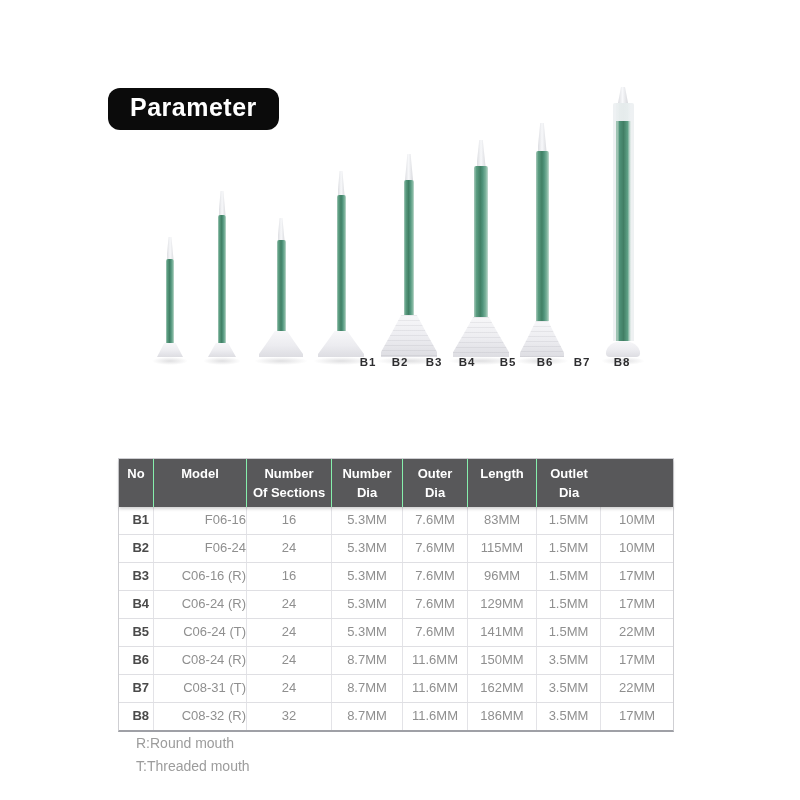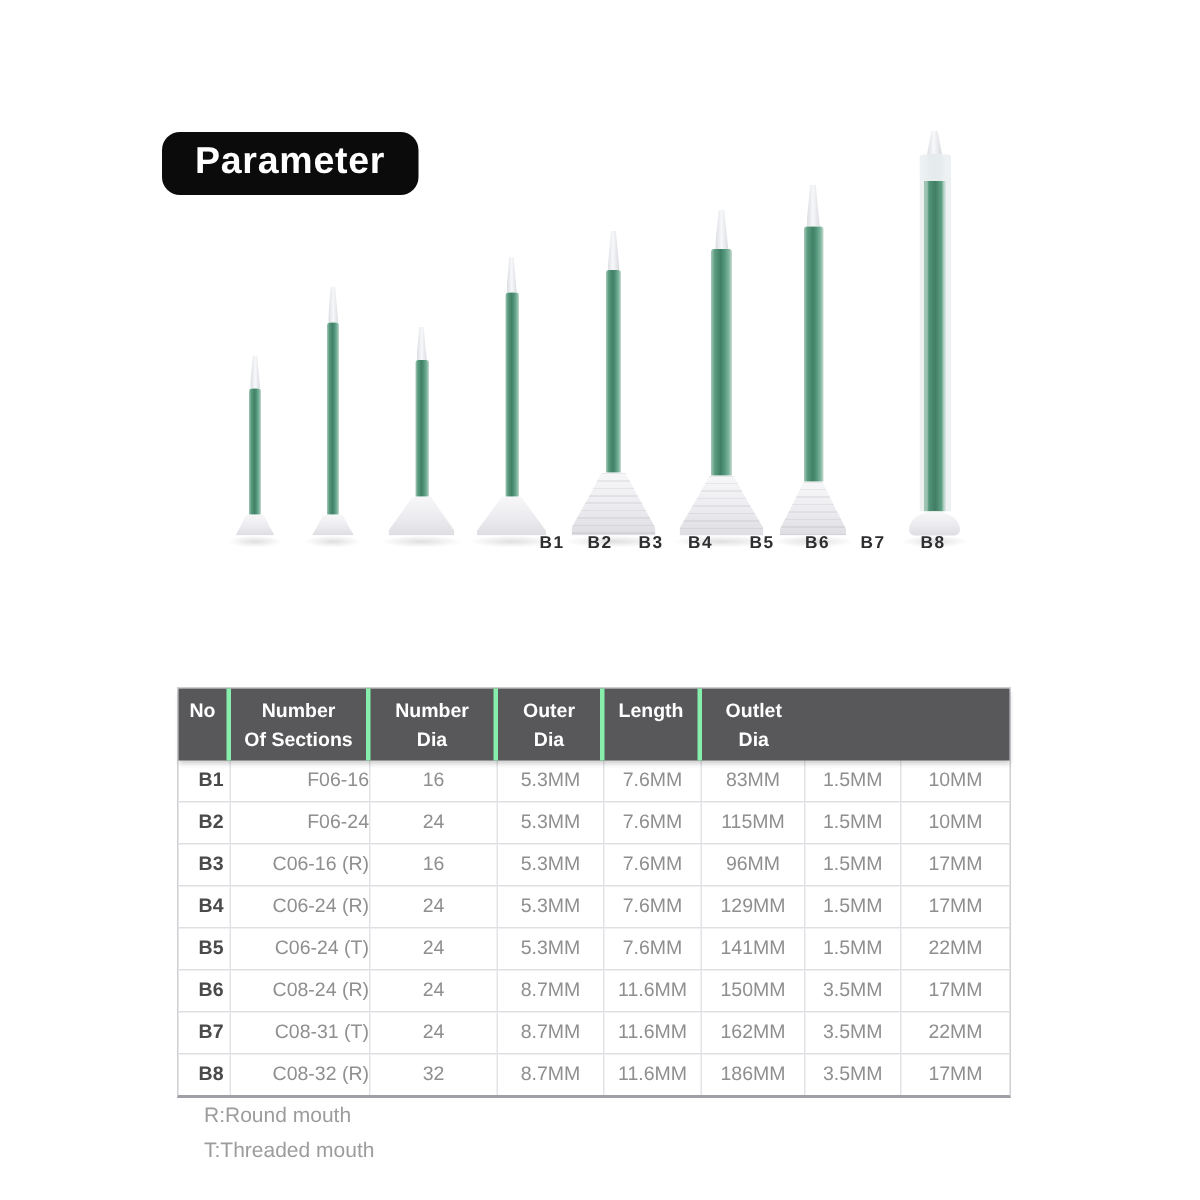--- a/index.html
+++ b/index.html
@@ -32,21 +32,21 @@
         background:radial-gradient(ellipse at center,rgba(110,110,118,.22),rgba(110,110,118,0) 70%);}
   .flabel{position:absolute;top:356px;transform:translateX(-50%);
         font-size:11.5px;font-weight:bold;color:#2e2e30;letter-spacing:1px;white-space:nowrap;}
 
   
   .spec-table{position:absolute;left:118px;top:458px;width:556px;box-sizing:border-box;
         border:1px solid #cfcfd3;border-bottom:2px solid #9fa0a6;background:#fff;}
   .thead{display:grid;grid-template-columns:35px 93px 85px 71px 65px 69px 64px 1fr;
         background:#58585a;height:48px;box-shadow:0 2px 3px rgba(0,0,0,.18);position:relative;}
   .th{color:#fff;font-weight:bold;font-size:13px;text-align:center;padding-top:5px;
-        line-height:19px;border-right:3px solid #86efac;overflow:hidden;}
+        line-height:19px;border-right:1px solid #86efac;overflow:hidden;}
   .th:last-child{border-right:none;}
   .th span{display:block;white-space:nowrap;}
   .trow{display:grid;grid-template-columns:35px 93px 85px 71px 65px 69px 64px 1fr;
         height:27px;border-bottom:1px solid #dfdfe3;}
   .tbody .trow:last-child{border-bottom:none;}
   .td{font-size:13px;color:#8f8f8f;line-height:26px;text-align:center;
         border-right:1px solid #e3e3e7;overflow:hidden;white-space:nowrap;}
   .td.last{border-right:none;}
   .td.no{font-weight:bold;color:#4a4a4a;text-align:right;padding-right:4px;}
   .td.model{text-align:right;padding-left:7px;}
@@ -125,20 +125,24 @@
       <div class="flabel" style="left: 622px;">B8</div>
     </div>
 
   <div class="spec-table">
     <div class="thead">
       <div class="th">
         <span>No</span>
           <span></span>
       </div>
       <div class="th">
+        <span>Model</span>
+          <span></span>
+      </div>
+      <div class="th">
         <span>Number</span>
           <span>Of Sections</span>
       </div>
       <div class="th">
         <span>Number</span>
           <span>Dia</span>
       </div>
       <div class="th">
         <span>Outer</span>
           <span>Dia</span>

